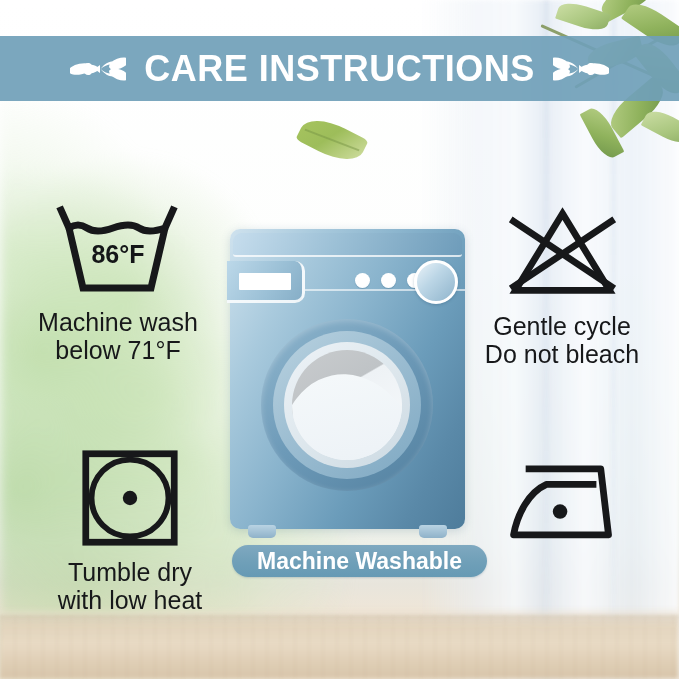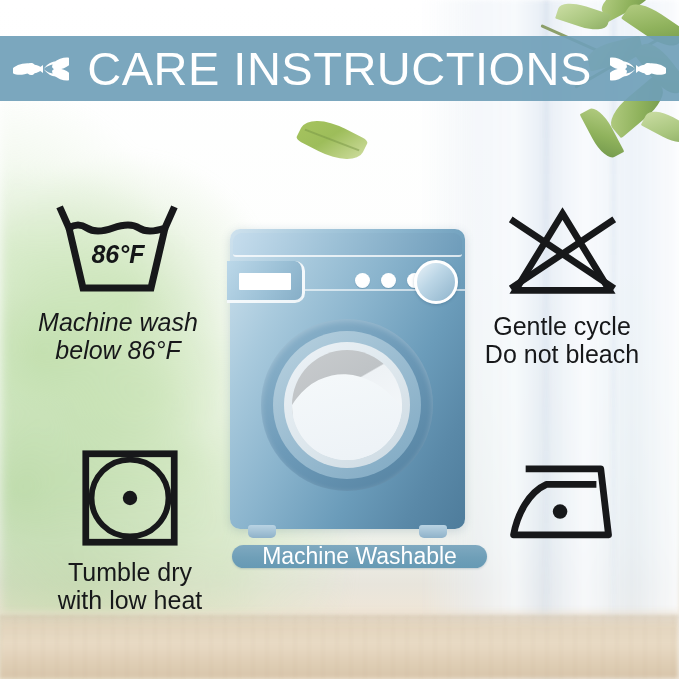--- a/index.html
+++ b/index.html
@@ -162,22 +162,22 @@
     background: rgba(112,160,184,0.92);
     display: flex;
     align-items: center;
     justify-content: center;
     gap: 18px;
     box-sizing: border-box;
     padding: 0 16px;
   }
   .banner-title {
     color: #ffffff;
-    font-size: 47px;
-    font-weight: normal;
+    font-size: 36px;
+    font-weight: bold;
     letter-spacing: 0.5px;
     line-height: 1;
     white-space: nowrap;
     font-family: "Liberation Sans", sans-serif;
   }
   .fleur {
     width: 56px;
     height: 48px;
     flex: 0 0 auto;
   }
@@ -197,21 +197,21 @@
   }
   .symbol .caption {
     margin-top: 8px;
     font-size: 25px;
     line-height: 1.12;
     color: #17181a;
     font-family: "Liberation Sans", sans-serif;
     white-space: pre-line;
   }
 
-  #sym-wash   { left: 13px;  top: 196px; font-style: italic; }
+  #sym-wash   { left: 13px;  top: 196px; }
   #sym-bleach { left: 457px; top: 200px; }
   #sym-dry    { left: 25px;  top: 446px; }
   #sym-iron   { left: 457px; top: 446px; }
 
   .wash-temp {
     position: absolute;
     left: 0; right: 0;
     top: 44px;
     text-align: center;
     font-size: 25px;
@@ -366,27 +366,28 @@
     background: linear-gradient(180deg, #b9d3e3 0%, #8fb2c9 100%);
   }
   .foot.left  { left: 18px; }
   .foot.right { left: 189px; }
 
   .badge {
     position: absolute;
     left: 232px;
     top: 545px;
     width: 255px;
-    height: 23px;
+    height: 32px;
     border-radius: 16px;
     background: linear-gradient(180deg, #7fa9c0 0%, #6f9fb8 55%, #669ab4 100%);
     display: flex;
     align-items: center;
     justify-content: center;
     box-shadow: 0 1px 2px rgba(70,110,135,0.25);
+    font-weight: bold;
   }
   .badge-text {
     color: #ffffff;
     font-size: 23px;
     font-family: "Liberation Sans", sans-serif;
     line-height: 1;
   }
 </style>
 </head>
 <body>
@@ -448,21 +449,21 @@
 
   <div class="symbol" id="sym-wash">
     <div class="glyph" style="position:relative;">
       <svg viewBox="0 0 130 96" width="130" height="96" aria-hidden="true">
         <path d="M8 10 L16 28 Q25 22 34 28 T60 28 T86 28 T112 28 L120 10" fill="none" stroke="#17181a" stroke-width="7" stroke-linecap="square" stroke-linejoin="round"></path>
         <path d="M16 28 L30 88 L98 88 L112 28" fill="none" stroke="#17181a" stroke-width="7" stroke-linejoin="miter"></path>
       </svg>
       <span class="wash-temp">86°F</span>
     </div>
     <div class="caption">Machine wash
-below 86°F</div>
+below 71°F</div>
   </div>
 
   <div class="symbol" id="sym-bleach">
     <div class="glyph">
       <svg viewBox="0 0 130 100" width="125" height="96" aria-hidden="true">
         <path d="M65 10 L114 90 L16 90 Z" fill="none" stroke="#17181a" stroke-width="7" stroke-linejoin="miter"></path>
         <line x1="14" y1="18" x2="116" y2="86" stroke="#17181a" stroke-width="7" stroke-linecap="square"></line>
         <line x1="116" y1="18" x2="14" y2="86" stroke="#17181a" stroke-width="7" stroke-linecap="square"></line>
       </svg>
     </div>

